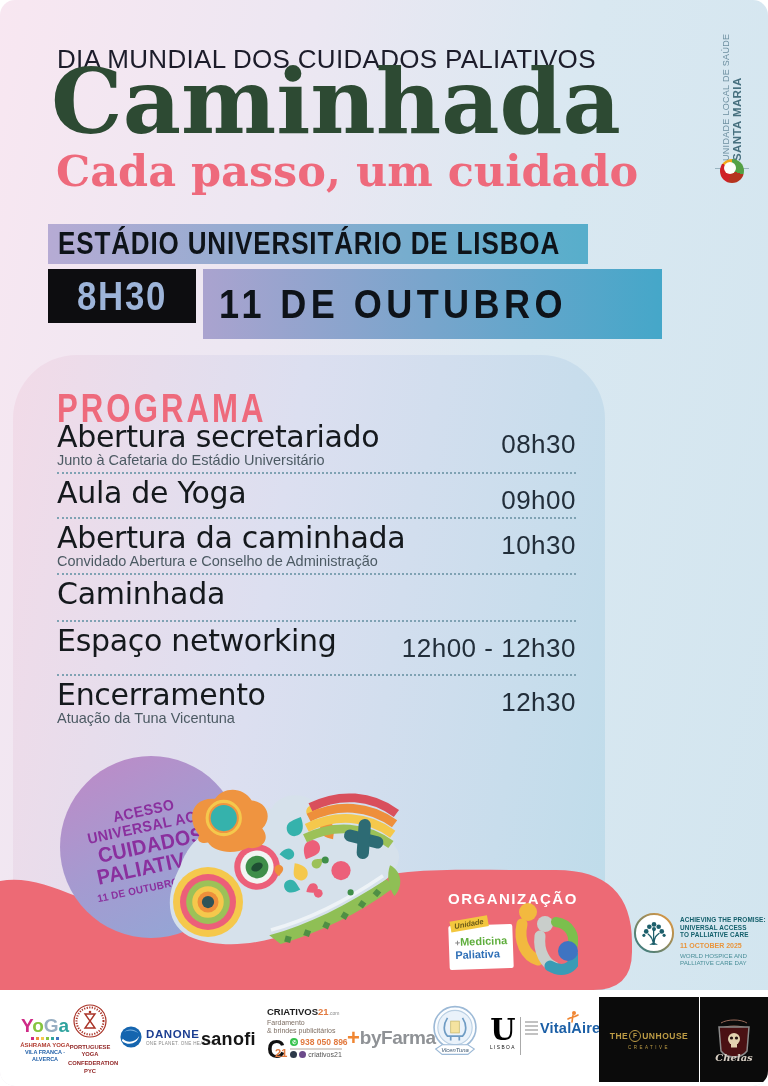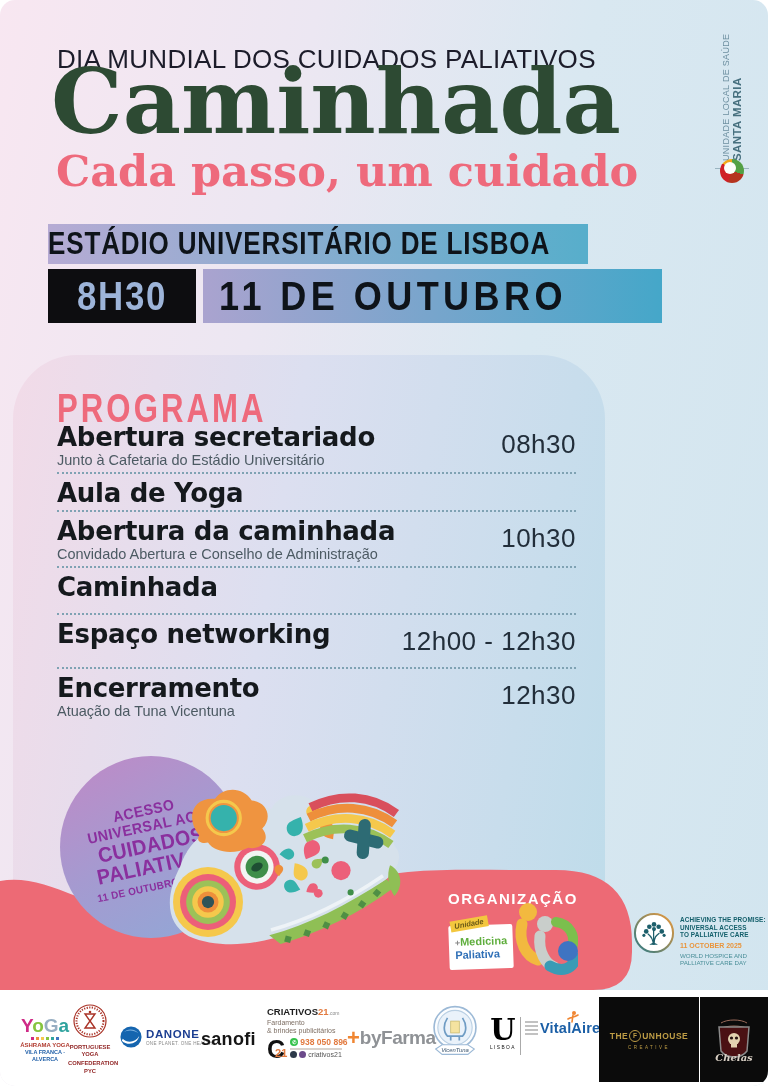--- a/index.html
+++ b/index.html
@@ -17,38 +17,38 @@
   .uls-rot{left:652px;top:72px;width:160px;height:34px;transform:rotate(-90deg);transform-origin:center;
     display:flex;flex-direction:column;justify-content:center;border-left:1px solid #9ab4c0;padding-left:7px;box-sizing:border-box;}
   .uls-l1{font-size:9px;color:#6d8fa0;font-weight:500;letter-spacing:.3px;white-space:nowrap;}
   .uls-l2{font-size:11.5px;color:#47707f;font-weight:700;letter-spacing:.4px;white-space:nowrap;}
   .uls-logo{left:720px;top:159px;width:24px;height:24px;border-radius:50%;
     background:conic-gradient(from 200deg,#cf2027 0 30%,#f2a71b 30% 44%,#53a045 44% 74%,#b5341f 74% 100%);}
   .uls-logo::after{content:"";position:absolute;left:4px;top:3px;width:12px;height:12px;border-radius:50%;background:#fdfdfb;}
 
   
   .venue-bar{left:48px;top:224px;width:540px;height:40px;background:linear-gradient(90deg,#b6abd4,#57aecb);
-    display:flex;align-items:center;box-sizing:border-box;}
+    display:flex;align-items:center;padding-left:10px;box-sizing:border-box;}
   .venue-bar span{font-size:31px;font-weight:700;color:#0e1319;letter-spacing:1px;transform:scaleX(.84);transform-origin:0 50%;white-space:nowrap;}
   .time-chip{left:48px;top:269px;width:148px;height:54px;background:#0d0d10;display:flex;align-items:center;justify-content:center;}
   .time-chip span{font-size:41px;font-weight:700;color:#9db4d9;letter-spacing:2px;transform:scaleX(.85);}
-  .date-chip{left:203px;top:269px;width:459px;height:54px;background:linear-gradient(90deg,#aaa3cf,#45a7c9);
+  .date-chip{left:203px;top:269px;width:459px;height:70px;background:linear-gradient(90deg,#aaa3cf,#45a7c9);
     display:flex;align-items:center;padding-left:16px;box-sizing:border-box;}
   .date-chip span{font-size:41px;font-weight:700;color:#0e1319;letter-spacing:5px;transform:scaleX(.88);transform-origin:0 50%;white-space:nowrap;}
 
   
   .panel{left:13px;top:355px;width:592px;height:635px;border-radius:64px 64px 0 0;
     background:linear-gradient(100deg,#f2dbe8 0%,#dcdff0 42%,#bedcea 100%);}
   .programa{left:57px;top:385px;font-size:41px;font-weight:700;color:#ee6a7c;letter-spacing:4px;
     transform:scaleX(.76);transform-origin:0 0;white-space:nowrap;}
   .plist{left:57px;top:424px;width:519px;}
   .prow{display:flex;justify-content:space-between;border-bottom:2px dotted #7fa2b3;padding-bottom:4px;margin-bottom:6px;}
   .prow.last{border-bottom:none;}
   .prow.nosub{padding-bottom:13px;}
-  .ptitle{font-family:"DejaVu Sans",sans-serif;font-weight:700;font-size:26px;line-height:26px;color:#15191d;letter-spacing:-.3px;}
+  .ptitle{font-family:"DejaVu Sans",sans-serif;font-weight:400;font-size:30px;line-height:26px;color:#15191d;letter-spacing:-.3px;}
   .psub{font-size:14.5px;line-height:15px;color:#4c5a63;margin-top:3px;}
   .psub .small{font-size:11px;}
   .ptime{font-size:26px;line-height:26px;color:#222e3a;letter-spacing:.5px;white-space:nowrap;padding-top:7px;}
 
   
   .cbadge{left:60px;top:756px;width:182px;height:182px;border-radius:50%;
     background:linear-gradient(150deg,#c089c6 0%,#a59ad0 48%,#8fa9d7 100%);
     display:flex;align-items:center;justify-content:center;}
   .cbadge-in{transform:rotate(-12deg) scaleX(.94);text-align:center;color:#8a2f9e;}
   .cb1{font-size:15px;font-weight:700;line-height:16px;letter-spacing:.5px;}
@@ -157,20 +157,21 @@
       <div class="pl">
         <div class="ptitle">Abertura secretariado</div>
         <div class="psub">Junto à Cafetaria do Estádio Universitário</div>
       </div>
       <div class="ptime">08h30</div>
     </div>
     <div class="prow">
       <div class="pl">
         <div class="ptitle">Aula de Yoga</div>
       </div>
+      <div class="ptime">09h00</div>
     </div>
     <div class="prow">
       <div class="pl">
         <div class="ptitle">Abertura da caminhada</div>
         <div class="psub">Convidado Abertura e Conselho de Administração</div>
       </div>
       <div class="ptime">10h30</div>
     </div>
     <div class="prow nosub">
       <div class="pl">

